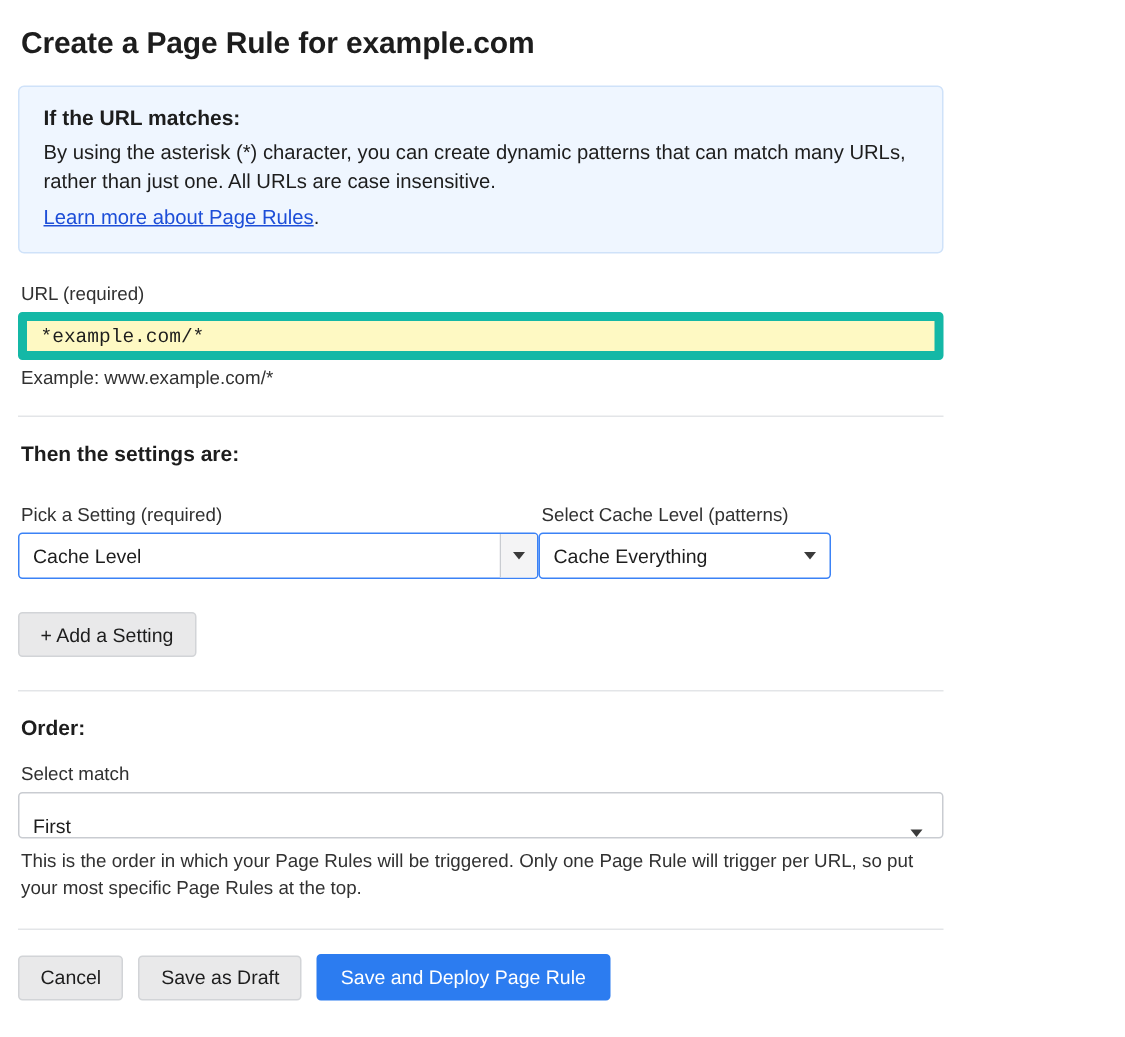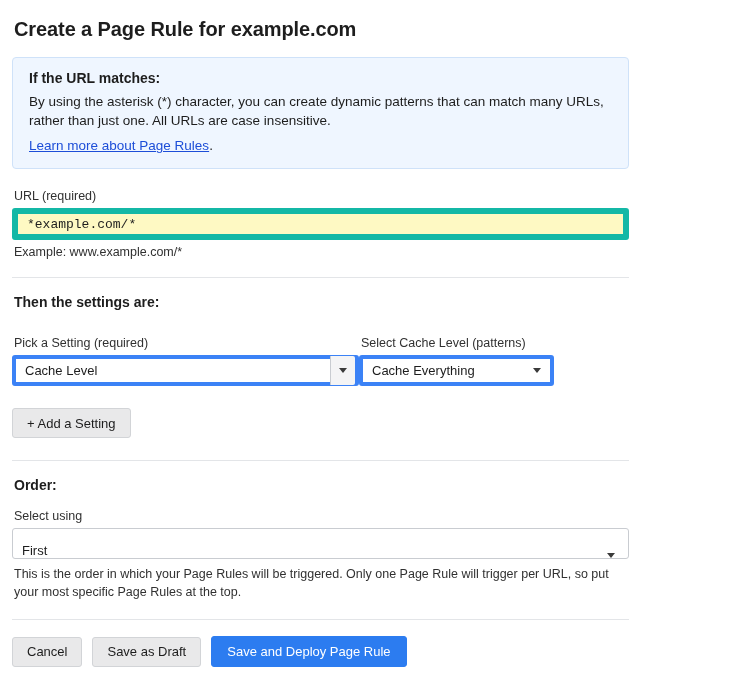--- a/index.html
+++ b/index.html
@@ -106,21 +106,21 @@
 
   
   .select-wrap {
     position: relative;
     display: block;
   }
   .select-box {
     box-sizing: border-box;
     width: 100%;
     height: 31px;
-    border: 4px solid #3b82f6;
+    border: 1px solid #3b82f6;
     border-radius: 3px;
     background: #fff;
     display: flex;
     align-items: center;
     font-size: 13px;
     color: #1d1d1d;
     padding-left: 9px;
     cursor: pointer;
   }
   .select-value { flex: 1 1 auto; }
@@ -248,21 +248,21 @@
       </div>
     </div>
   </div>
 
   <button class="btn btn-add">+ Add a Setting</button>
 
   <hr class="divider">
 
   <div class="section-heading">Order:</div>
 
-  <div class="field-label">Select using</div>
+  <div class="field-label">Select match</div>
   <div class="order-select">
     <span class="select-value">First</span>
     <span class="select-arrow-plain">
         <span class="caret"></span>
       </span>
   </div>
   <div class="order-help">This is the order in which your Page Rules will be triggered. Only one Page Rule will trigger per URL, so put your most specific Page Rules at the top.</div>
 
   <hr class="divider">
 

